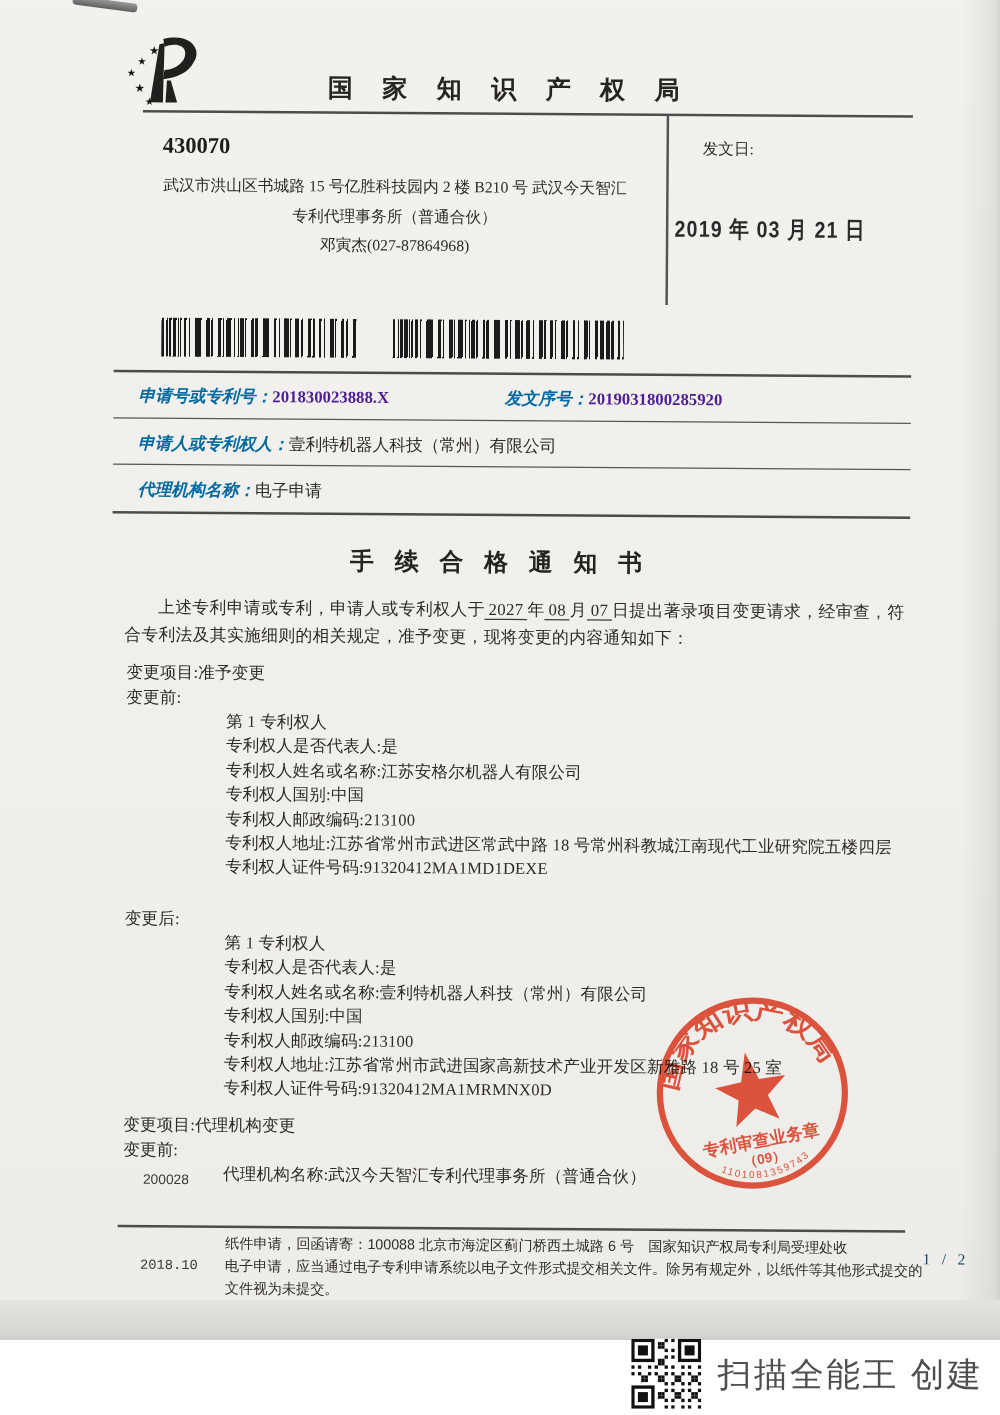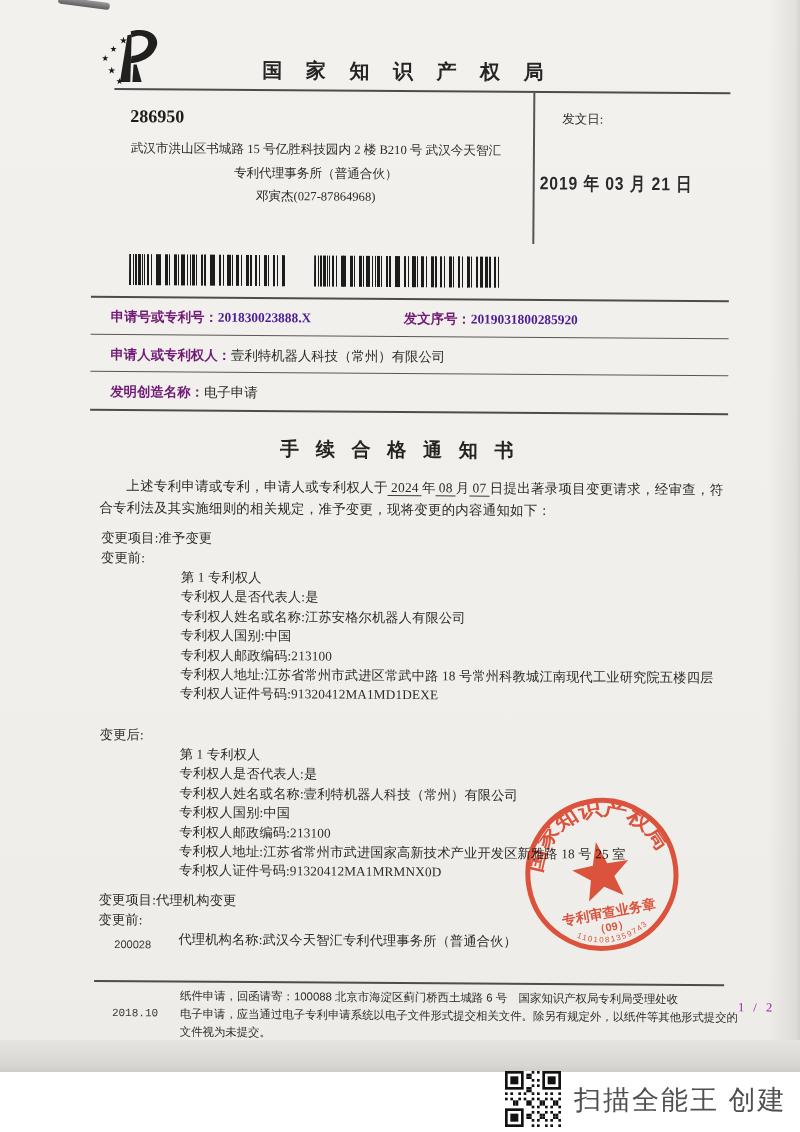--- a/index.html
+++ b/index.html
@@ -36,21 +36,21 @@
 
   .barcode{top:256px;height:31px;
     background-image:
       repeating-linear-gradient(90deg,#1b1b1b 0 2px,transparent 2px 4px,#1b1b1b 4px 5px,transparent 5px 9px,#1b1b1b 9px 12px,transparent 12px 13px,#1b1b1b 13px 14px,transparent 14px 18px),
       repeating-linear-gradient(90deg,transparent 0 6px,#1b1b1b 6px 8px,transparent 8px 15px,#1b1b1b 15px 16px,transparent 16px 23px);}
   .bc-left{left:128px;width:156px;}
   .bc-right{left:313px;width:185px;}
   .rule-bc{left:90px;top:298px;width:638px;}
 
   .inforow{font-size:13.4px;}
-  .inforow b.lbl{font-family:"Liberation Sans","DejaVu Sans",sans-serif;font-weight:bold;color:#701a75;}
+  .inforow b.lbl{font-family:"Liberation Sans","DejaVu Sans",sans-serif;font-weight:bold;color:#0369a1;font-style:italic;}
   .val{font-weight:bold;color:#4c1d95;}
   .r1{left:110px;top:310px;}
   .r1b{left:403px;top:310px;}
   .rl1{left:90px;top:336px;width:638px;}
   .r2{left:110px;top:348px;}
   .rl2{left:90px;top:373px;width:638px;}
   .r3{left:110px;top:385px;}
   .rl3{left:90px;top:411px;width:638px;}
 
   .notice-title{left:200px;top:437px;width:400px;text-align:center;font-size:19px;font-weight:bold;
@@ -73,21 +73,21 @@
 
   .seal{left:520px;top:788px;width:170px;height:170px;mix-blend-mode:multiply;opacity:.92;}
 
   .rule-foot{left:98px;top:982px;width:630px;}
   .formno{left:118px;top:940px;font-size:11px;font-family:Liberation Sans, sans-serif;color:#3a3a38;}
   .formdate{left:116px;top:1009px;font-size:11px;font-family:Liberation Mono, monospace;color:#3a3a38;}
   .fnote{font-size:11.4px;line-height:18.5px;color:#2e2d2b;font-family:"Liberation Sans","DejaVu Sans",sans-serif;font-weight:500;}
   .fn1{left:184px;top:988px;width:545px;}
   .fn2{left:184px;top:1006px;width:560px;}
   .fn3{left:184px;top:1024px;width:545px;}
-  .pageno{left:742px;top:998px;font-size:12.5px;letter-spacing:3px;color:#a21caf;}
+  .pageno{left:742px;top:998px;font-size:12.5px;letter-spacing:3px;color:#0c4a6e;}
 
   .qr{left:505px;top:1071px;width:56px;height:56px;background:#fff;}
   .scan-credit{left:574px;top:1082px;font-size:27px;color:#4f4f4f;letter-spacing:2px;
     font-family:"Liberation Sans","DejaVu Sans",sans-serif;}
 </style>
 </head>
 <body>
 
 <div class="abs paper"></div>
 <div class="abs paper-bottom-edge"></div>
@@ -103,21 +103,21 @@
     <text x="19" y="15" font-size="9" fill="#161616">★</text>
     <text x="10" y="23" font-size="8" fill="#161616">★</text>
     <text x="2" y="32" font-size="8" fill="#161616">★</text>
     <text x="8" y="44" font-size="9" fill="#161616">★</text>
     <text x="16" y="54" font-size="8" fill="#161616">★</text>
   </svg>
   <div class="abs agency hei">国 家 知 识 产 权 局</div>
   <div class="abs line thick rule-header"></div>
   <div class="abs vline"></div>
 
-  <div class="abs postcode">286950</div>
+  <div class="abs postcode">430070</div>
   <div class="abs addr1">武汉市洪山区书城路 15 号亿胜科技园内 2 楼 B210 号 武汉今天智汇</div>
   <div class="abs addr2">专利代理事务所（普通合伙）</div>
   <div class="abs addr3">邓寅杰(027-87864968)</div>
 
   <div class="abs fwr-label">发文日:</div>
   <div class="abs fwr-date">2019 年 03 月 21 日</div>
 
   <div class="abs barcode bc-left"></div>
   <div class="abs barcode bc-right"></div>
   <div class="abs line thick rule-bc"></div>
@@ -127,27 +127,27 @@
   </div>
   <div class="abs inforow r1b">
     <b class="lbl">发文序号：</b><span class="val">2019031800285920</span>
   </div>
   <div class="abs line rl1"></div>
   <div class="abs inforow r2">
     <b class="lbl">申请人或专利权人：</b><span>壹利特机器人科技（常州）有限公司</span>
   </div>
   <div class="abs line rl2"></div>
   <div class="abs inforow r3">
-    <b class="lbl">发明创造名称：</b><span>电子申请</span>
+    <b class="lbl">代理机构名称：</b><span>电子申请</span>
   </div>
   <div class="abs line thick rl3"></div>
 
   <div class="abs notice-title">手 续 合 格 通 知 书</div>
   <div class="abs para">
-    <span>上述专利申请或专利，申请人或专利权人于</span><span class="u">2024</span><span>年</span><span class="u">08</span><span>月</span><span class="u">07</span><span>日提出著录项目变更请求，经审查，符合专利法及其实施细则的相关规定，准予变更，现将变更的内容通知如下：</span>
+    <span>上述专利申请或专利，申请人或专利权人于</span><span class="u">2027</span><span>年</span><span class="u">08</span><span>月</span><span class="u">07</span><span>日提出著录项目变更请求，经审查，符合专利法及其实施细则的相关规定，准予变更，现将变更的内容通知如下：</span>
   </div>
 
   <div class="abs sec sec-h1">变更项目:准予变更</div>
   <div class="abs sec sec-b1">变更前:</div>
   <div class="abs sec list lst1">
     <div>第 1 专利权人</div>
     <div>专利权人是否代表人:是</div>
     <div>专利权人姓名或名称:江苏安格尔机器人有限公司</div>
     <div>专利权人国别:中国</div>
     <div>专利权人邮政编码:213100</div>

